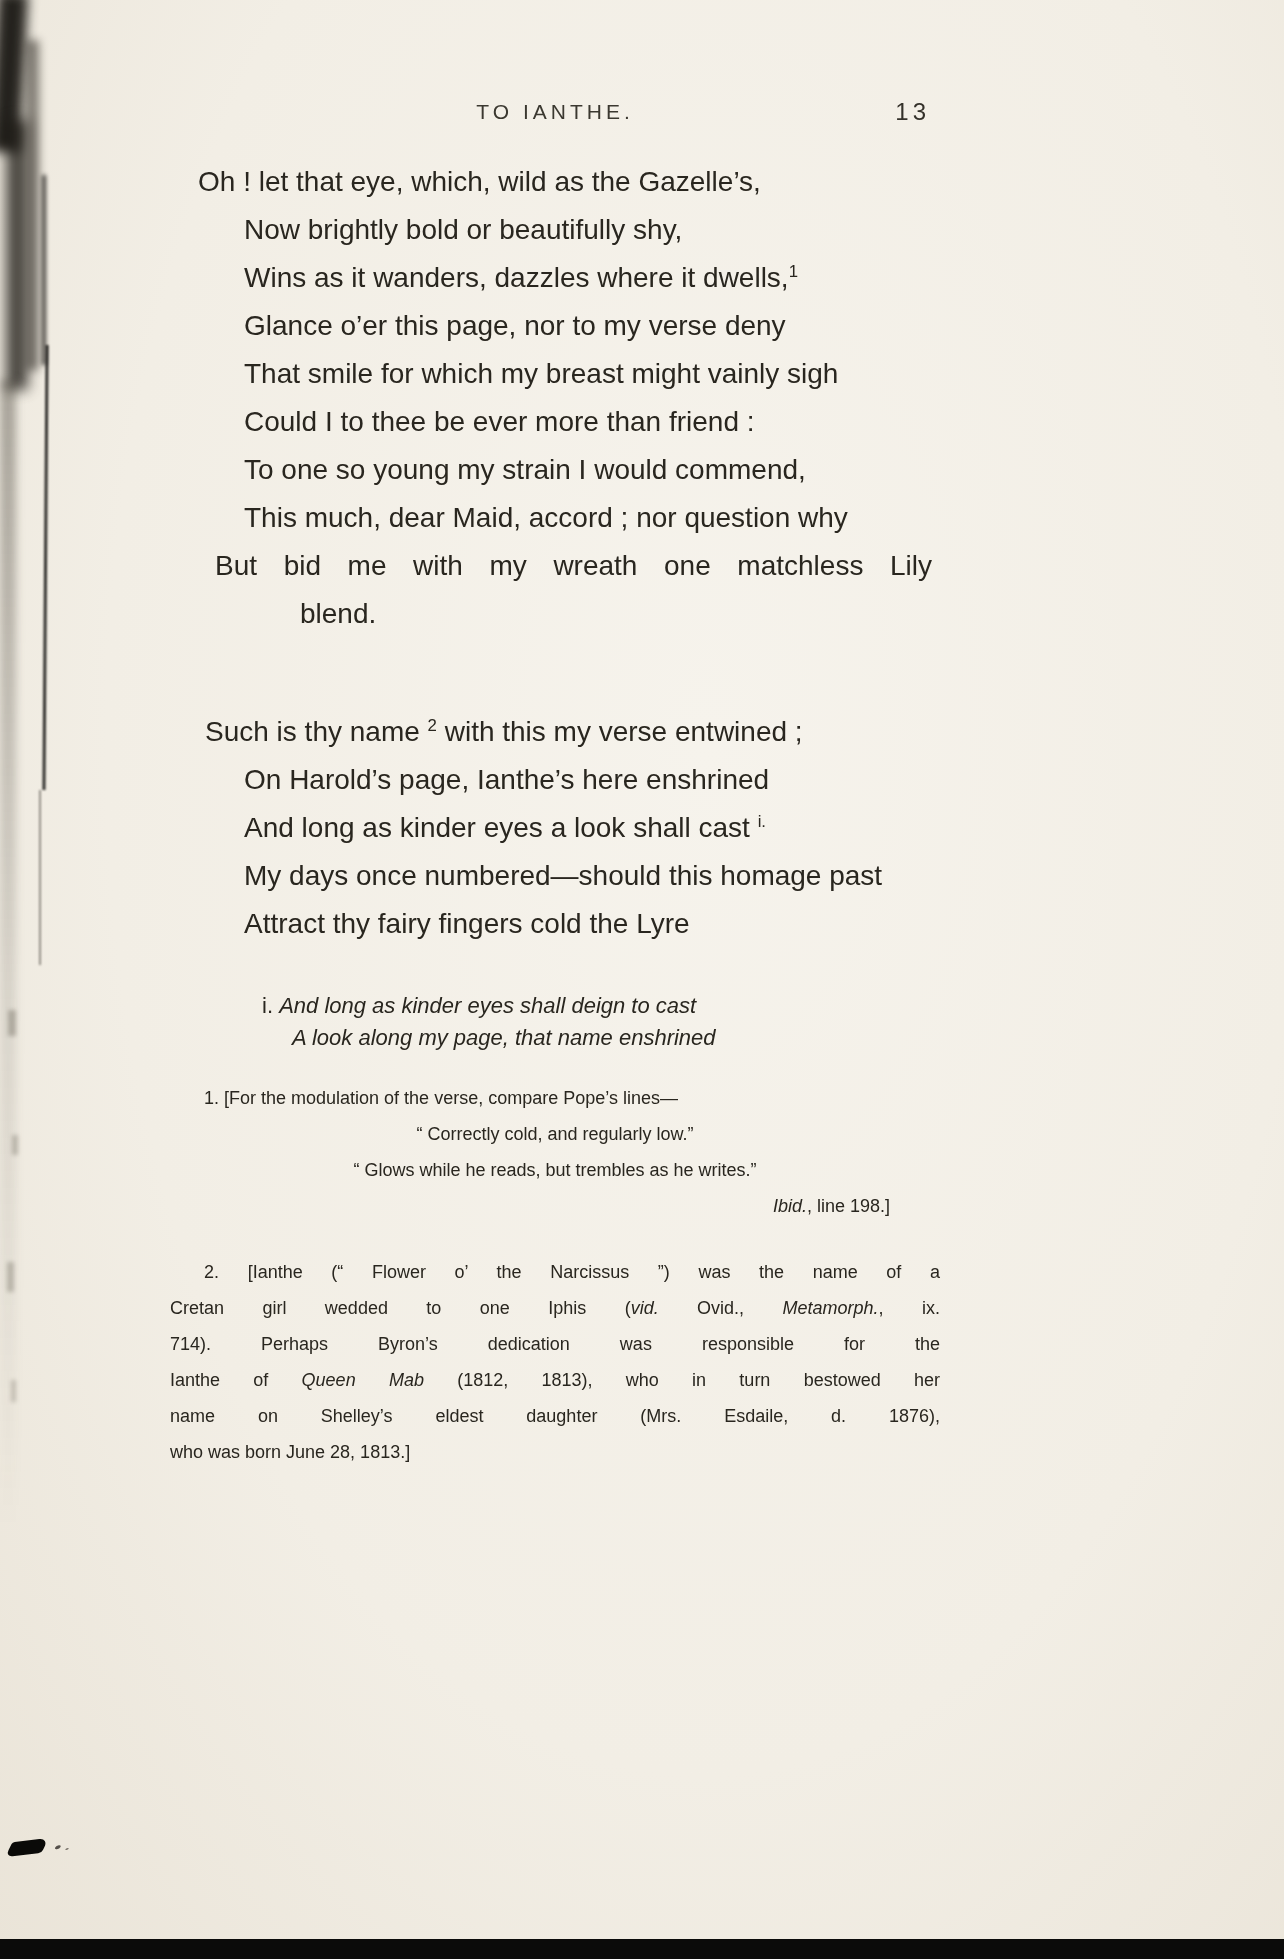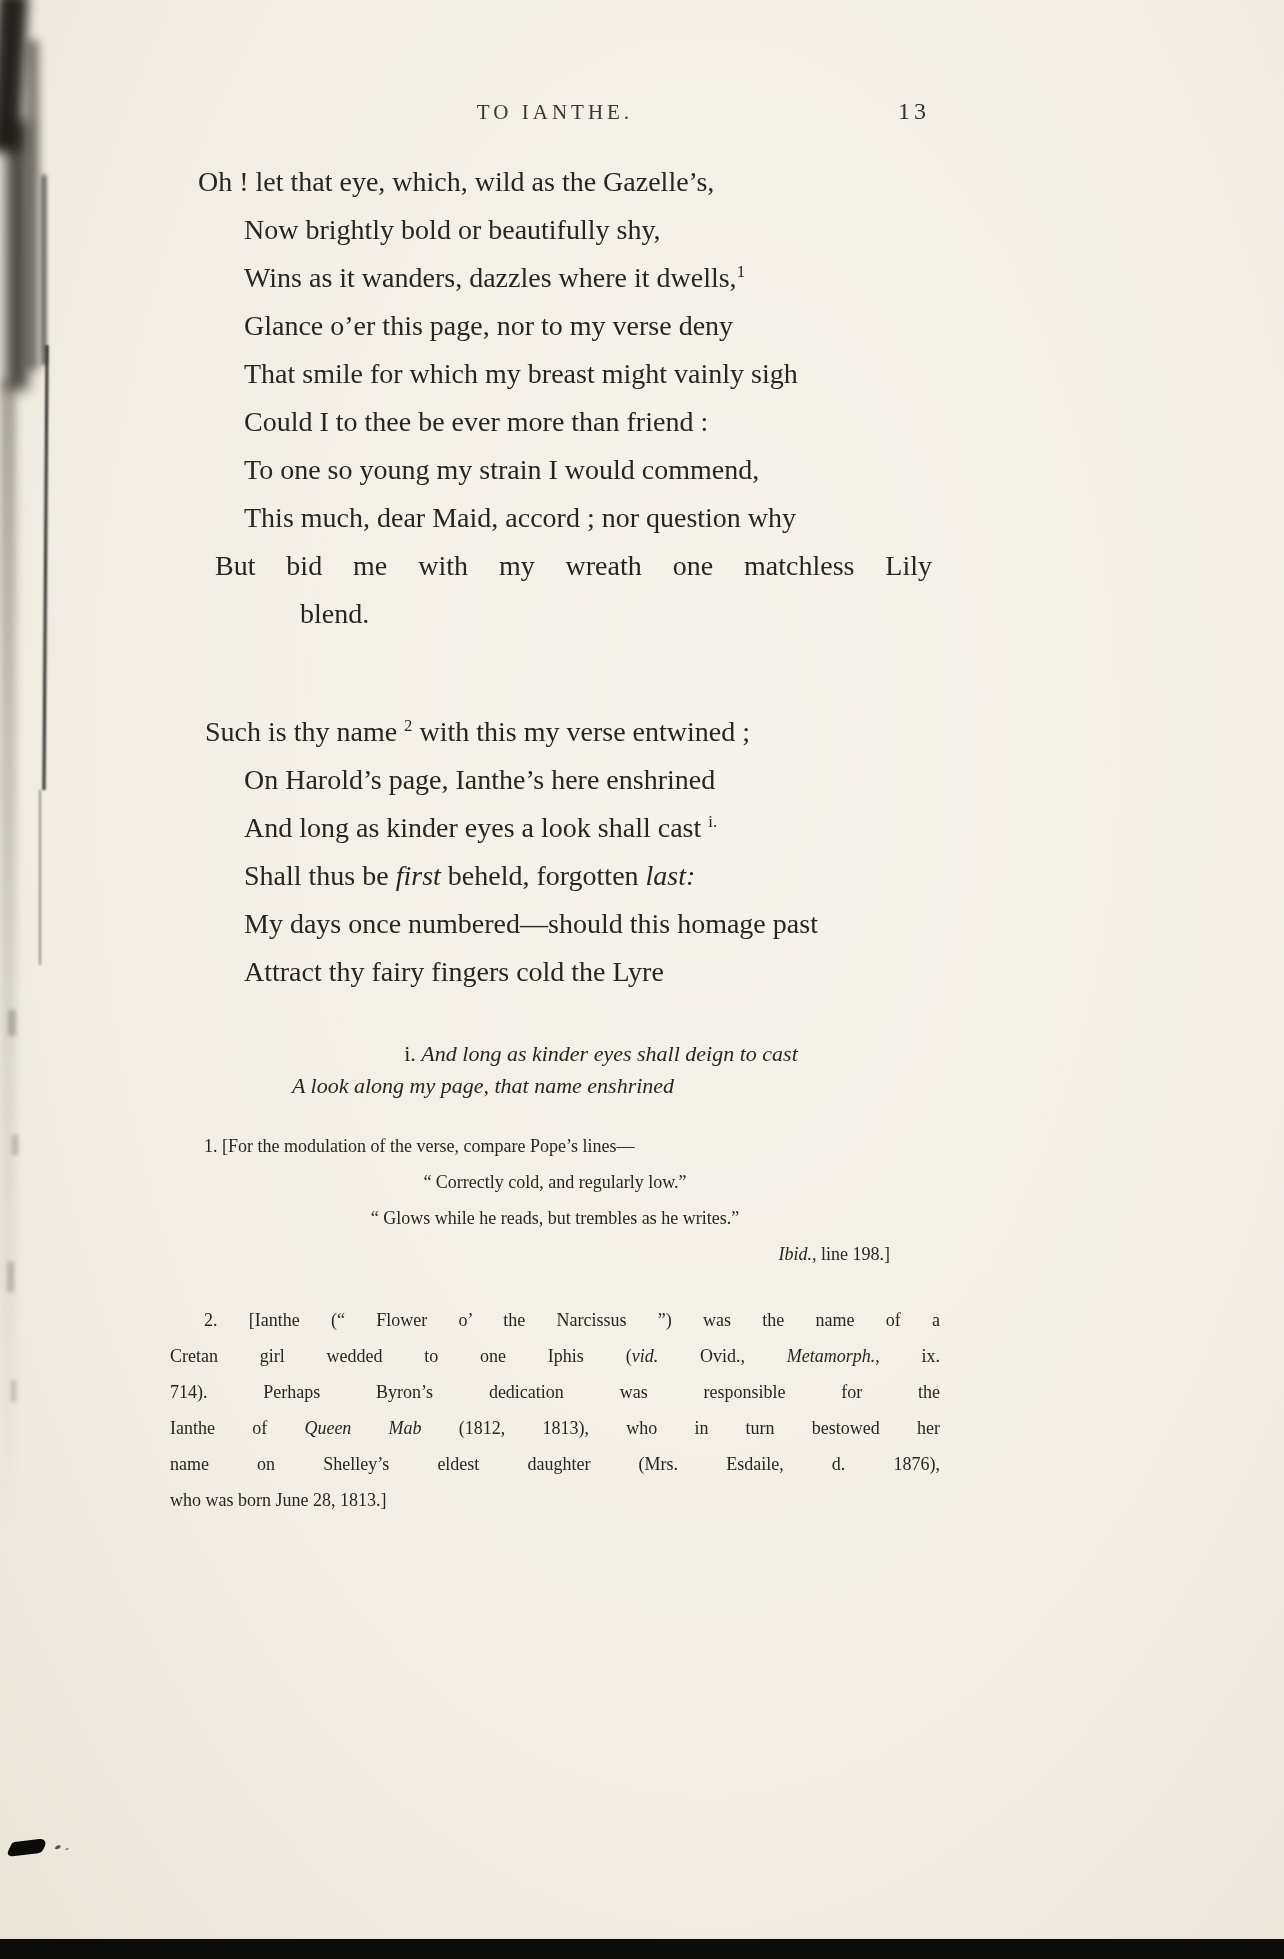--- a/index.html
+++ b/index.html
@@ -2,21 +2,21 @@
 <html style="--ink: #29261f; --page_bg: #f2eee5; --scan_bar: #0b0b0a;"><head>
 <meta charset="utf-8">
 <style>
   html,body{margin:0;padding:0;background:#888;}
   .page{
     position:relative;
     width:1284px;height:1959px;
     margin:0 auto;
     background:radial-gradient(ellipse at 55% 38%, #f6f3ec 0%, #f2eee5 60%, #eae4d8 100%);
     overflow:hidden;
-    font-family:Liberation Serif, serif;
+    font-family:Liberation Sans, sans-serif;
     color:var(--ink,#29261f);
   }
   
   .artifact{position:absolute;pointer-events:none;}
   .smudge-a{left:-6px;top:-8px;width:30px;height:160px;background:#14120e;filter:blur(6px);transform:rotate(3deg);opacity:.92;}
   .smudge-b{left:6px;top:120px;width:22px;height:270px;background:#1c1914;filter:blur(7px);opacity:.8;}
   .smudge-c{left:26px;top:40px;width:13px;height:330px;background:#26221b;filter:blur(5px);opacity:.55;}
   .vline-a{left:42px;top:175px;width:4px;height:190px;background:#151310;filter:blur(2px);opacity:.75;}
   .vline-b{left:44px;top:345px;width:3px;height:445px;background:#0f0e0c;filter:blur(1px);opacity:.85;transform:rotate(.4deg);}
   .vline-c{left:39px;top:790px;width:2px;height:175px;background:#3a362e;filter:blur(1px);opacity:.5;}
@@ -39,21 +39,21 @@
   .s1{margin-top:26px;}
   .s2{margin-top:70px;}
   .pline{white-space:nowrap;}
   .first{padding-left:28px;}
   .first2{padding-left:35px;}
   .indent{padding-left:74px;}
   .but{padding-left:45px;padding-right:8px;white-space:normal;text-align:justify;text-align-last:justify;}
   .blend{padding-left:130px;}
 
   .fni{margin-top:42px;font-size:22px;line-height:32px;}
-  .fni-l1{padding-left:92px;text-align:center;}
+  .fni-l1{padding-left:92px;}
   .fni-cont{padding-left:122px;}
 
   .fn{font-size:18px;line-height:36px;}
   .fn1{margin-top:26px;}
   .fn1-l1{padding-left:34px;}
   .fn-center{text-align:center;}
   .fn-right-essay{text-align:right;padding-right:62px;}
   .fn-right-ibid{text-align:right;padding-right:50px;}
 
   .fn2{margin-top:30px;}
@@ -98,21 +98,20 @@
       <div class="pline indent"><span>To one so young my strain I would commend,</span></div>
       <div class="pline indent"><span>This much, dear Maid, accord ; nor question why</span></div>
       <div class="pline but"><span>But bid me with my wreath one matchless Lily</span></div>
       <div class="pline blend"><span>blend.</span></div>
     </section>
 
     <section class="stanza s2">
       <div class="pline first2"><span>Such is thy name </span><span class="sup">2</span><span> with this my verse entwined ;</span></div>
       <div class="pline indent"><span>On Harold’s page, Ianthe’s here enshrined</span></div>
       <div class="pline indent"><span>And long as kinder eyes a look shall cast </span><span class="sup">i.</span></div>
-      <div class="pline indent"><span>Shall thus be </span><span class="it">first</span><span> beheld, forgotten </span><span class="it">last:</span></div>
       <div class="pline indent"><span>My days once numbered—should this homage past</span></div>
       <div class="pline indent"><span>Attract thy fairy fingers cold the Lyre</span></div>
     </section>
 
     <section class="fni">
       <div class="fni-l1"><span>i. </span><span class="it">And long as kinder eyes shall deign to cast</span></div>
       <div class="fni-cont"><span class="it">A look along my page, that name enshrined</span></div>
     </section>
 
     <section class="fn fn1">

